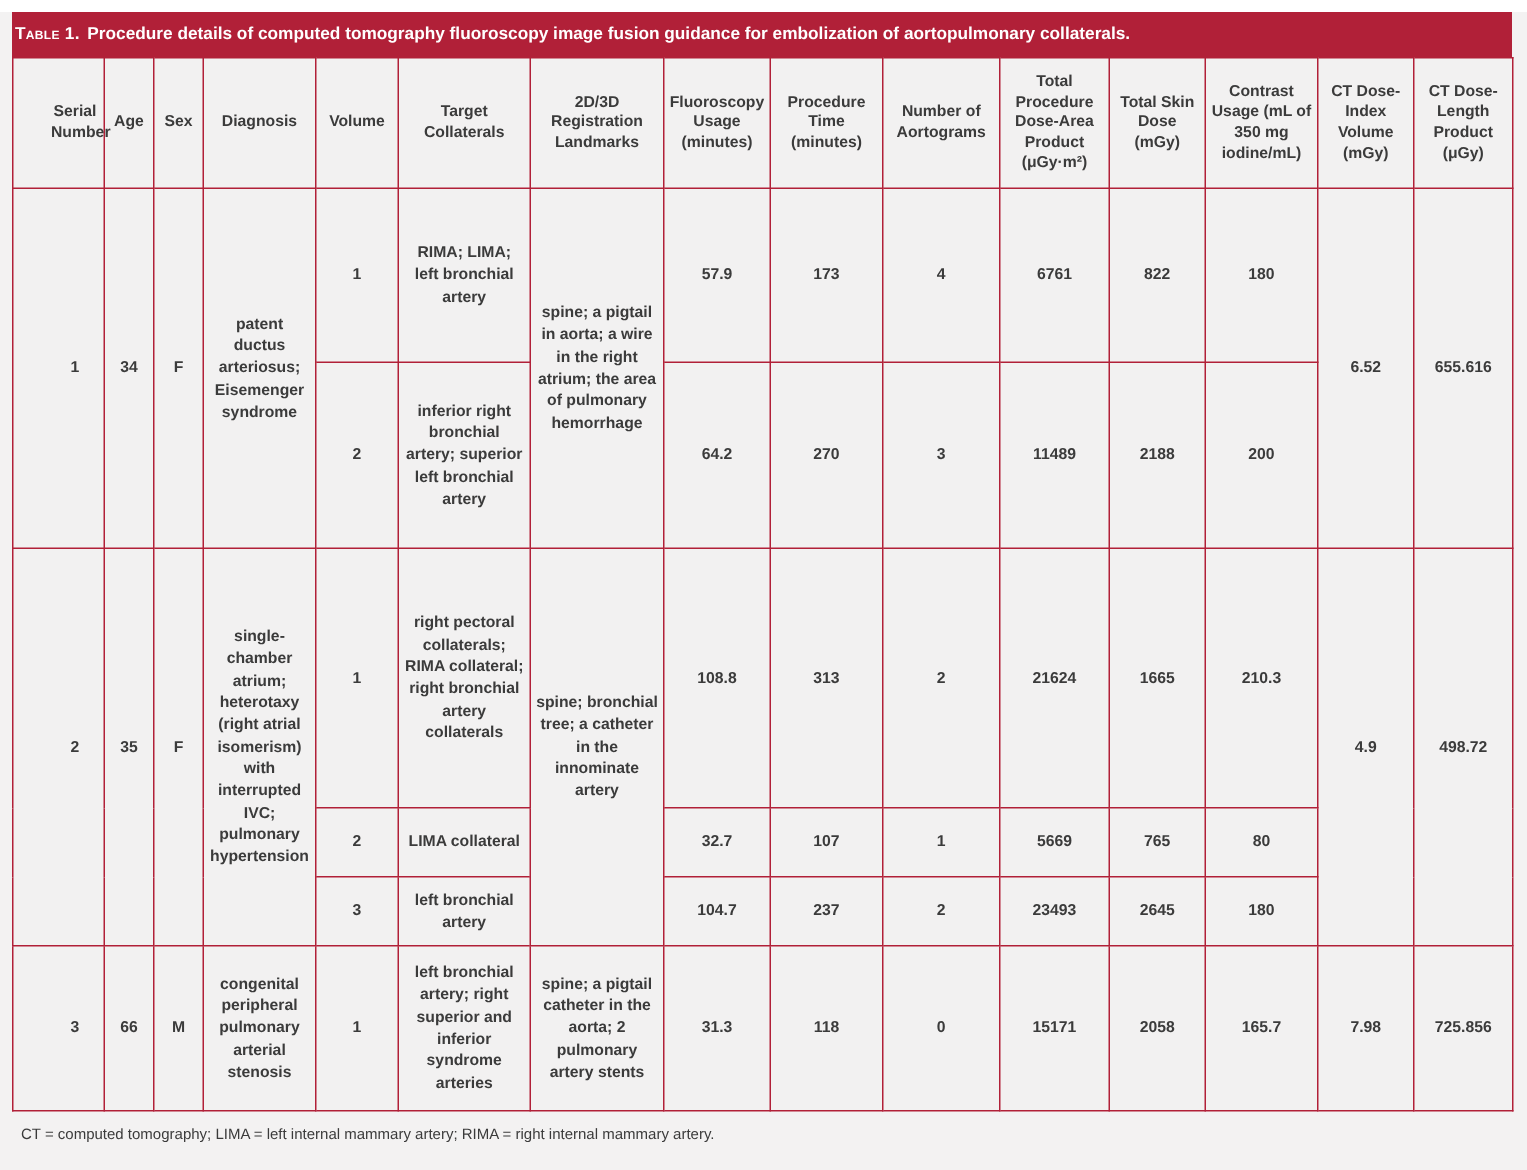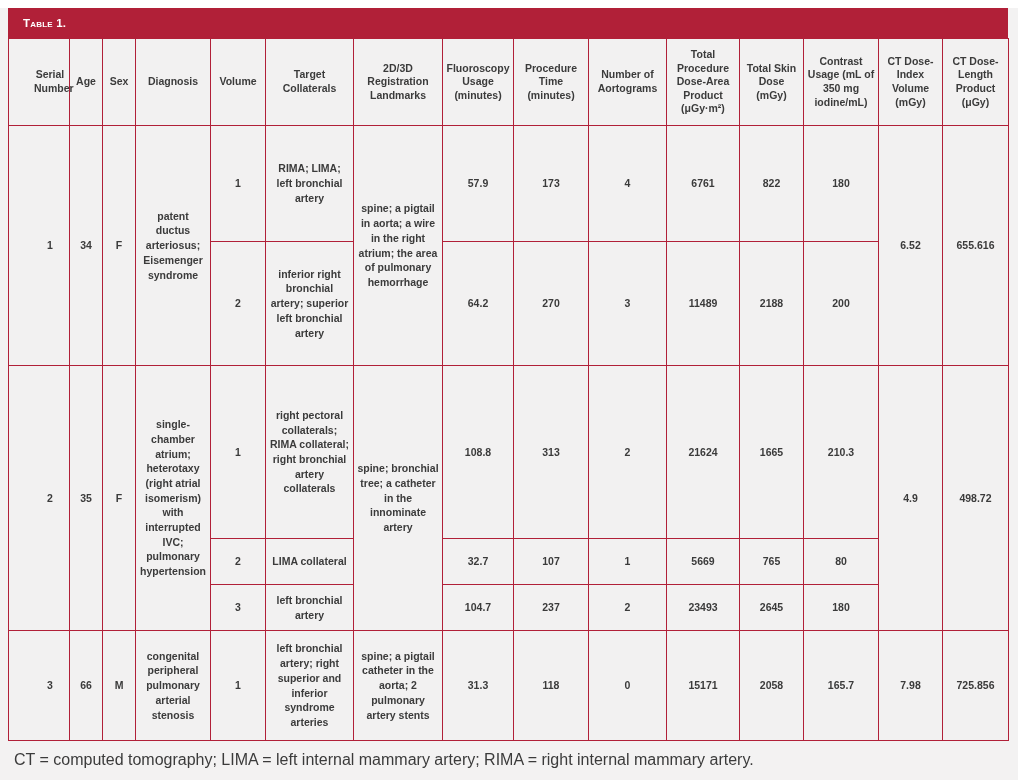--- a/index.html
+++ b/index.html
@@ -15,21 +15,21 @@
   }
   .table-wrap{
     position:absolute;left:8px;top:8px;width:1000px;
   }
   .title-bar{
     width:100%;height:30px;
     background:#b12038;
     color:#ffffff;
     display:flex;align-items:center;
     box-sizing:border-box;
-    padding-left:15px;
+    padding-left:2px;
     font-size:11.5px;font-weight:bold;
   }
   .title-bar .tbl-label{font-variant:small-caps;margin-right:5px;letter-spacing:.2px;}
   table{
     width:1000px;
     border-collapse:collapse;
     table-layout:fixed;
     background:#f2f1f1;
   }
   th,td{
@@ -46,34 +46,35 @@
   th.left,td.left{text-align:center;padding-left:25px;}
   tr.hdr{height:87px;}
   tr.h-a1{height:116px;}
   tr.h-a2{height:124px;}
   tr.h-b1{height:173px;}
   tr.h-b2{height:46px;}
   tr.h-b3{height:46px;}
   tr.h-c1{height:110px;}
   .footnote{
     margin:10px 0 0 6px;
-    font-size:16px;
+    font-size:10px;
     color:#3b3b3b;
     font-weight:normal;
   }
 </style>
 </head>
 <body>
 
 <div class="gray-panel"></div>
 
 <div class="table-wrap">
 
   <div class="title-bar">
     <span class="tbl-label">Table 1.</span>
+    <span>Procedure details of computed tomography fluoroscopy image fusion guidance for embolization of aortopulmonary collaterals.</span>
   </div>
 
   <table>
     <colgroup>
       <col style="width:61px">
         <col style="width:33px">
         <col style="width:33px">
       <col style="width:75px">
         <col style="width:55px">
         <col style="width:88px">

